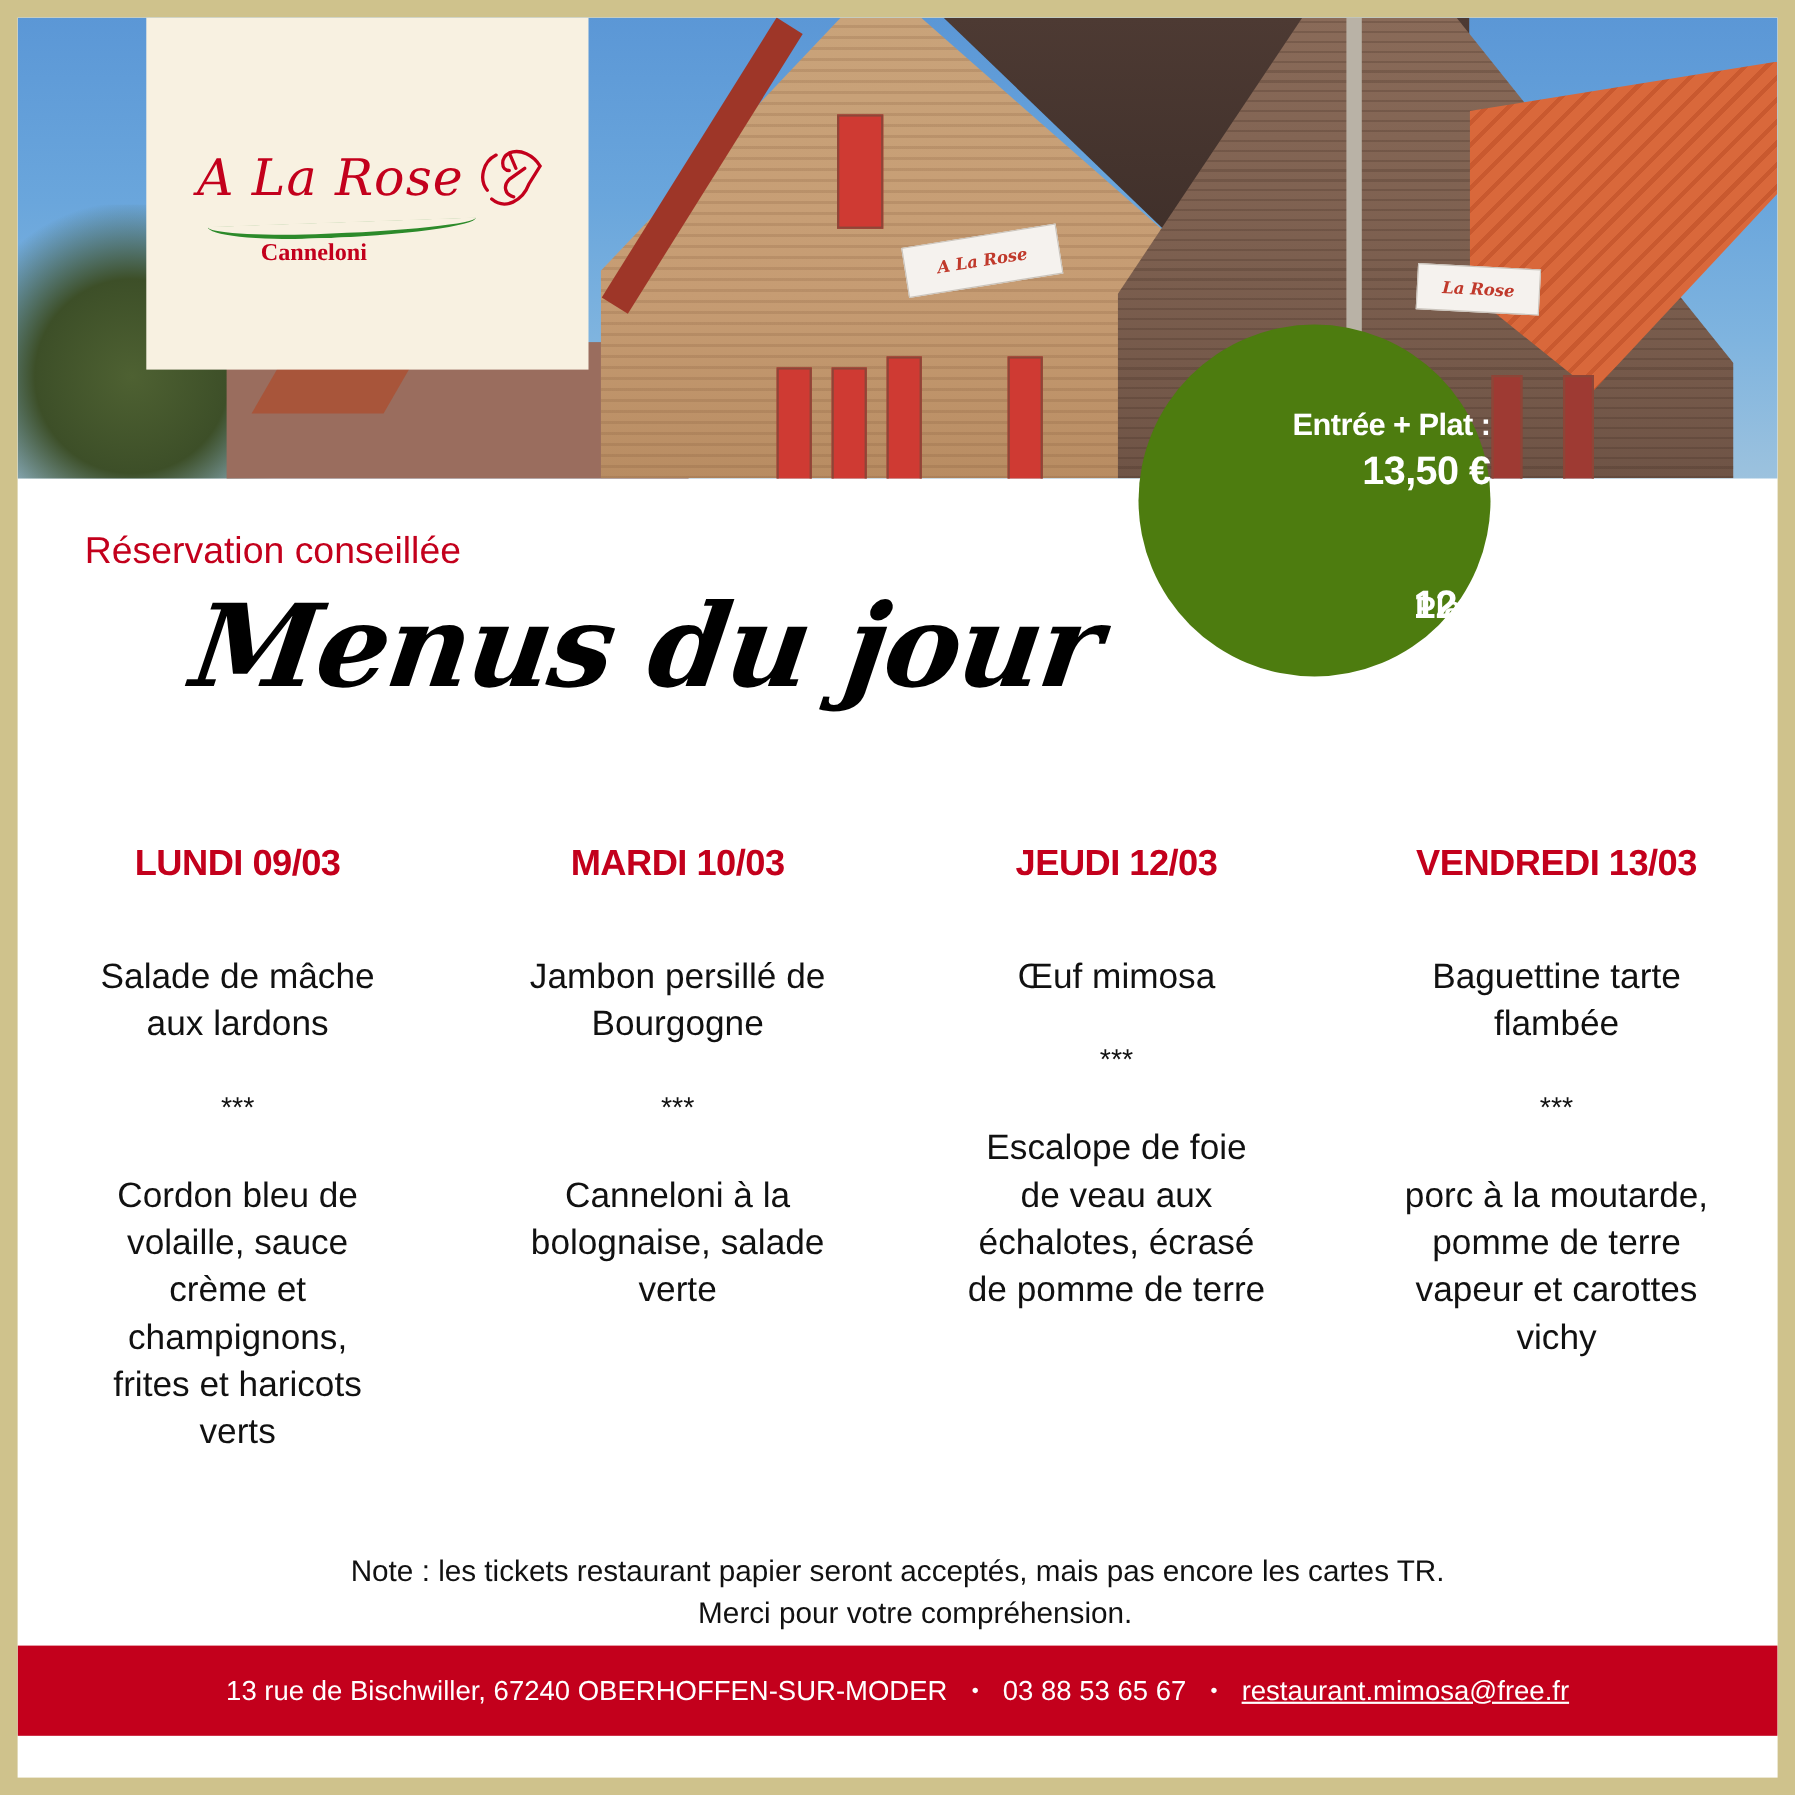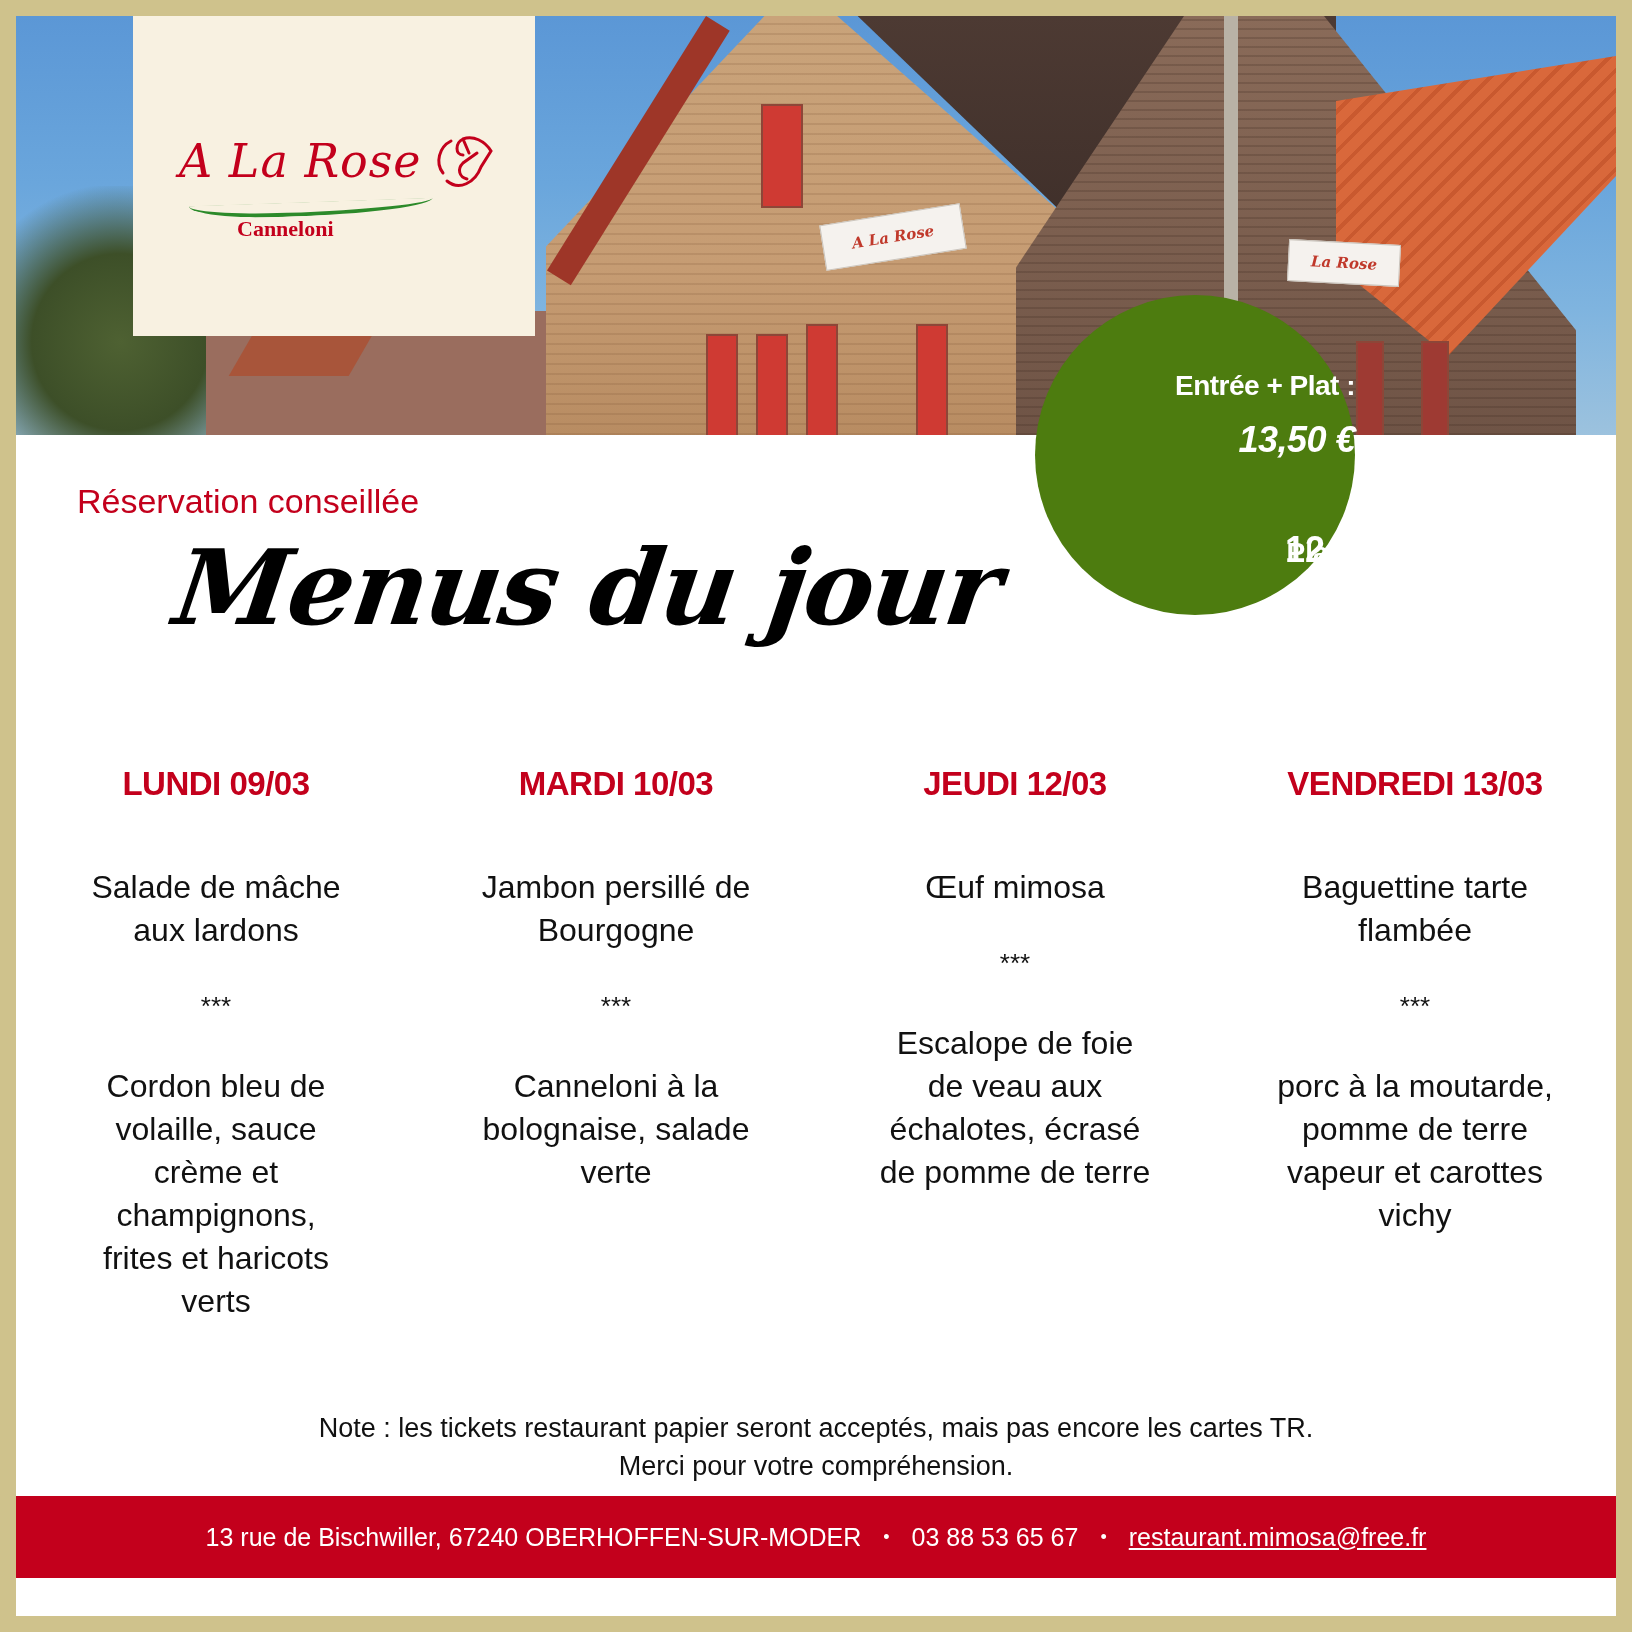--- a/index.html
+++ b/index.html
@@ -30,40 +30,40 @@
   
   .logo-box { position:absolute; left:117px; top:0; width:402px; height:320px; background:#F8F1E1; }
   .logo-title { position:absolute; left:46px; top:118px; font-family:"DejaVu Serif", serif; font-style:italic; font-size:46px; color:#C3001C; letter-spacing:1px; white-space:nowrap; }
   .logo-swoosh { position:absolute; left:56px; top:186px; width:244px; height:10px; border-bottom:4px solid #2c8a2a; border-radius:0 0 60% 40% / 0 0 100% 100%; transform:rotate(-2deg); }
   .logo-rose { position:absolute; left:300px; top:117px; width:62px; height:58px; }
   .logo-sub { position:absolute; left:104px; top:200px; font-family:"Liberation Serif", serif; font-weight:bold; font-size:22px; color:#C3001C; }
 
   
   .price-circle { position:absolute; left:1019px; top:279px; width:320px; height:320px; border-radius:50%; background:#4d7c0f; color:#ffffff; text-align:right; }
   .price-circle .l1 { position:absolute; left:0; right:0; top:75px; font-weight:bold; font-size:28px; letter-spacing:-0.5px; }
-  .price-circle .v1 { position:absolute; left:0; right:0; top:124px; font-weight:bold; font-size:36px; letter-spacing:-0.5px;font-style:italic; }
+  .price-circle .v1 { position:absolute; left:0; right:0; top:112px; font-weight:bold; font-size:36px; letter-spacing:-0.5px; }
   .price-circle .l2 { position:absolute; left:0; right:0; top:196px; font-weight:bold; font-size:28px;margin-top:46px; }
   .price-circle .v2 { position:absolute; left:0; right:0; top:234px; font-weight:bold; font-size:36px; }
 
   
   .reservation { position:absolute; left:61px; top:466px; font-size:34px; color:#C3001C; }
   .menus-title { position:absolute; left:160px; top:510px; font-family:"DejaVu Serif", serif; font-style:italic; font-weight:bold; font-size:104px; color:#000000; letter-spacing:-2px; transform:skewX(-8deg); white-space:nowrap; }
 
   
   .days { position:absolute; left:0; top:746px; width:1600px; height:560px; }
   .day { position:absolute; top:0; width:330px; text-align:center; }
   .day-header { font-weight:bold; font-size:33px; color:#C3001C; letter-spacing:-0.5px; height:44px; line-height:44px; }
   .dish { font-size:32px; line-height:43px; color:#111111; }
   .first { margin-top:60px; }
   .sep { font-size:26px; line-height:43px; color:#111111; margin:33px 0 37px; }
 
   
   .note { position:absolute; left:0; width:1600px; text-align:center; font-size:27px; color:#111111; }
   .note.n1 { top:1397px; }
-  .note.n2 { top:1435px; }
+  .note.n2 { top:1435px;padding-left:16px; }
 
   
   .footer { position:absolute; left:0; top:1480px; width:1600px; height:82px; background:#C3001C; color:#ffffff; display:flex; align-items:center; justify-content:center; font-size:25px; white-space:nowrap; }
   .footer .dot { margin:0 22px; font-size:18px; }
   .footer a { color:#ffffff; text-decoration:underline; }
 </style>
 </head>
 <body>
 
 <div class="frame">

